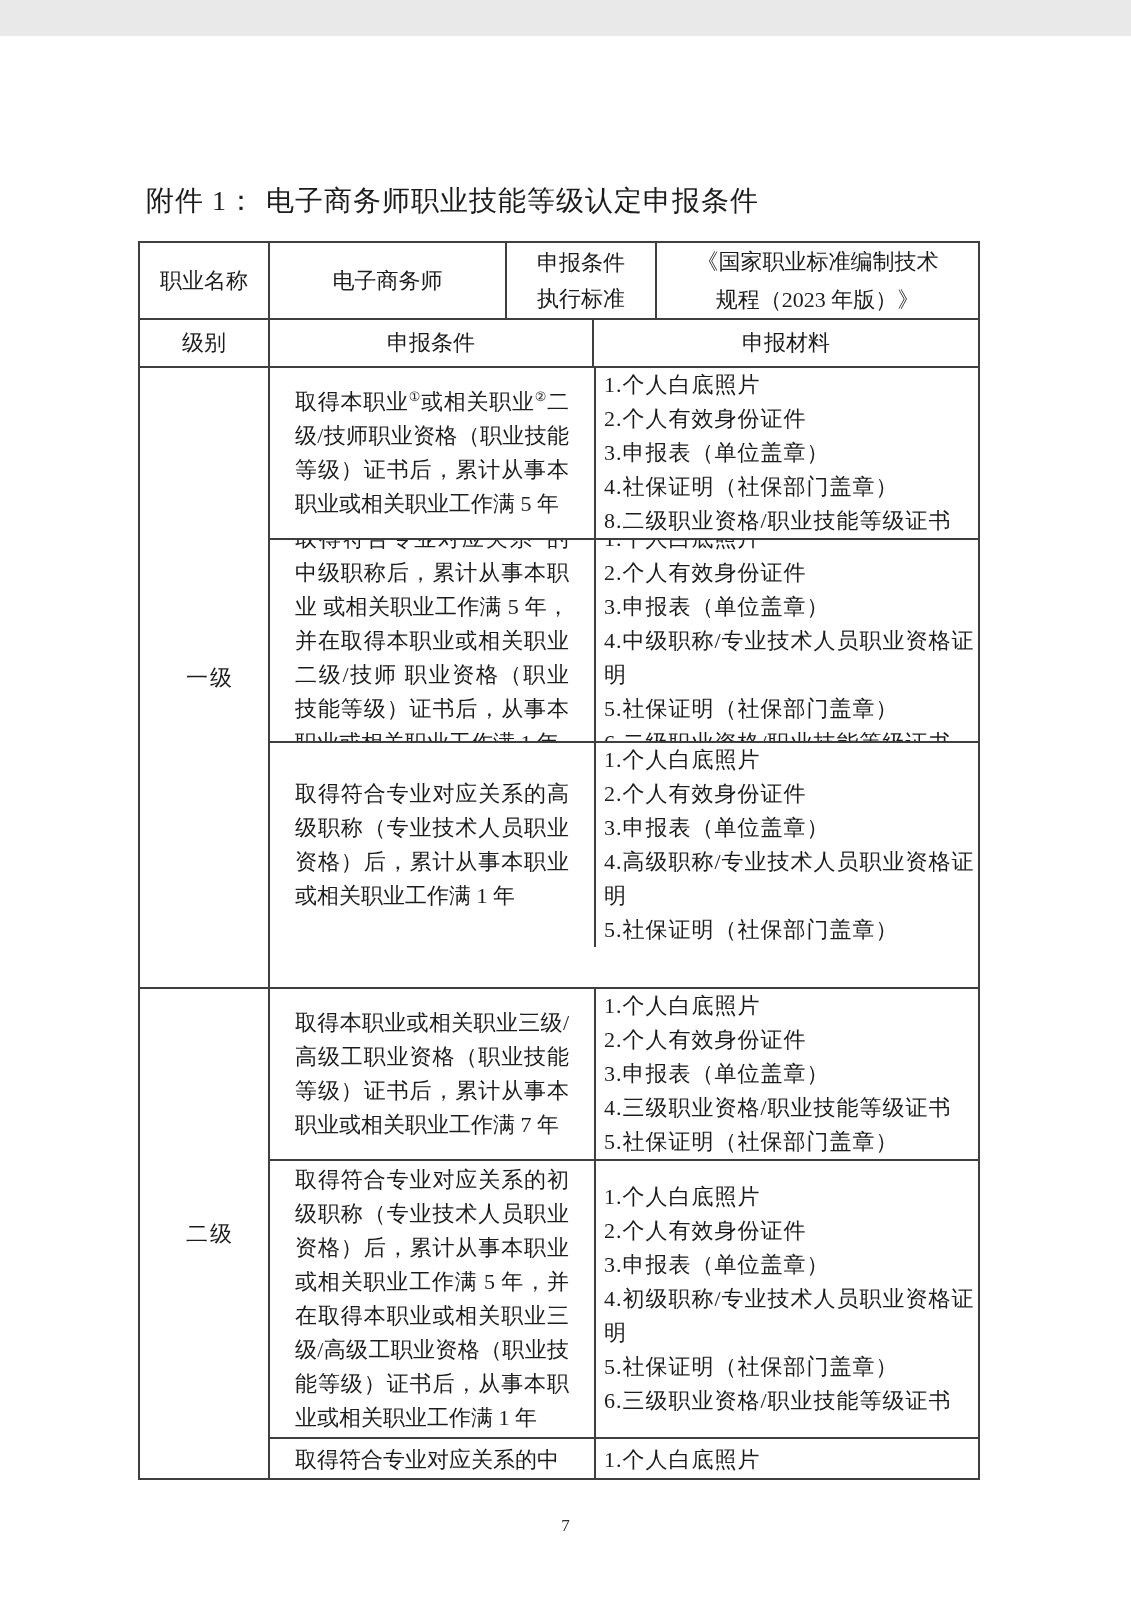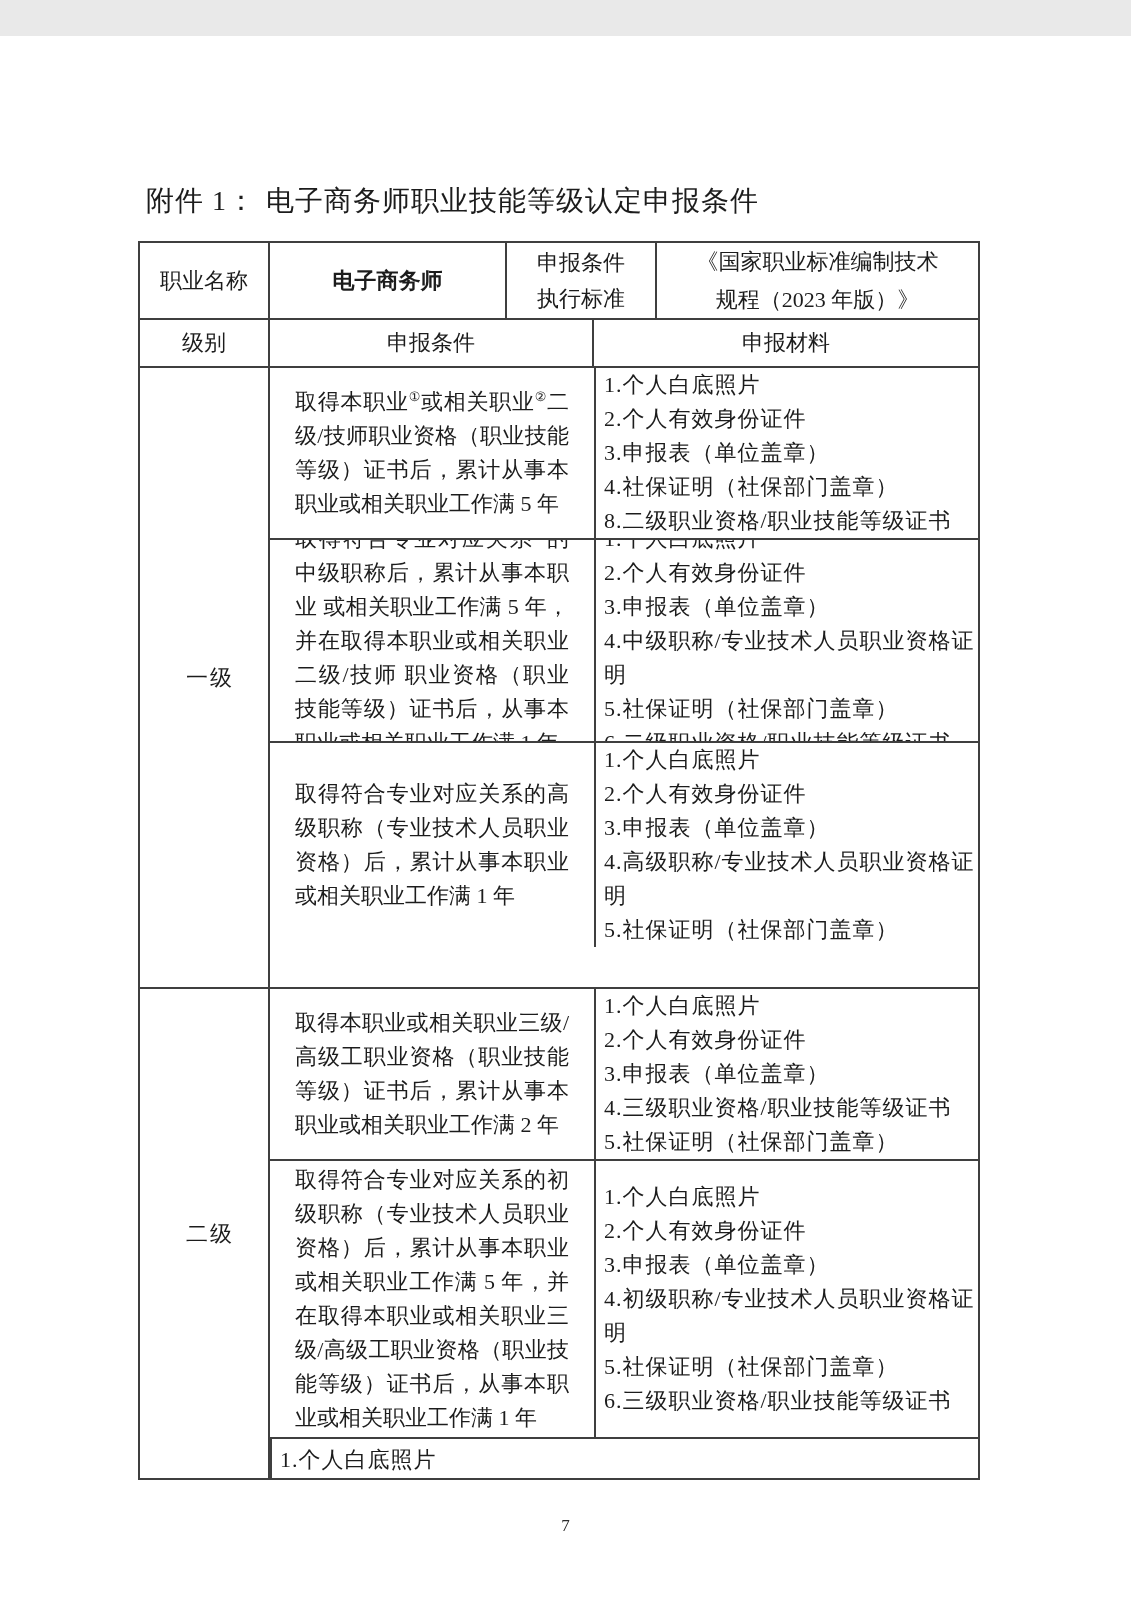--- a/index.html
+++ b/index.html
@@ -29,21 +29,21 @@
   .tbl > div + div{border-top:2px solid var(--line);}
   .row{display:flex;}
   .row > .cell + .cell{border-left:2px solid var(--line);}
   .cell{overflow:hidden;}
   .c-center{
     display:flex;flex-direction:column;
     align-items:center;justify-content:center;
     text-align:center;font-size:22px;
   }
   .w-level{width:128px;flex:0 0 128px;}
-  .w-occ{width:237px;flex:0 0 237px;font-weight:bold;}
+  .w-occ{width:237px;flex:0 0 237px;}
   .w-std{width:150px;flex:0 0 150px;line-height:36px;}
   .w-stdval{flex:1 1 auto;line-height:38px;}
   .w-cond{width:324px;flex:0 0 324px;}
   .w-mat{flex:1 1 auto;}
   .h1{height:75px;}
   .h2{height:48px;}
   .band{display:flex;}
   .level-cell{
     display:flex;align-items:center;justify-content:center;
     font-size:22px;letter-spacing:2px;padding-left:12px;
@@ -143,21 +143,21 @@
           </div>
         </div>
       </div>
     </div>
 
     <div class="band" style="height:491px">
       <div class="cell level-cell w-level">二级</div>
       <div class="band-rows">
         <div class="rrow" style="height:170px">
           <div class="cell cond w-cond">
-            <div class="jtxt">取得本职业或相关职业三级/高级工职业资格（职业技能等级）证书后，累计从事本职业或相关职业工作满 2 年</div>
+            <div class="jtxt">取得本职业或相关职业三级/高级工职业资格（职业技能等级）证书后，累计从事本职业或相关职业工作满 7 年</div>
           </div>
           <div class="cell mat w-mat">
             <div>1.个人白底照片</div>
             <div>2.个人有效身份证件</div>
             <div>3.申报表（单位盖章）</div>
             <div>4.三级职业资格/职业技能等级证书</div>
             <div>5.社保证明（社保部门盖章）</div>
           </div>
         </div>
         <div class="rrow" style="height:278px">
@@ -167,20 +167,23 @@
           <div class="cell mat w-mat">
             <div>1.个人白底照片</div>
             <div>2.个人有效身份证件</div>
             <div>3.申报表（单位盖章）</div>
             <div>4.初级职称/专业技术人员职业资格证明</div>
             <div>5.社保证明（社保部门盖章）</div>
             <div>6.三级职业资格/职业技能等级证书</div>
           </div>
         </div>
         <div class="rrow" style="height:43px">
+          <div class="cell cond w-cond">
+            <div class="jtxt">取得符合专业对应关系的中</div>
+          </div>
           <div class="cell mat w-mat">
             <div>1.个人白底照片</div>
           </div>
         </div>
       </div>
     </div>
 
   </div>
 
   <div class="pageno">7</div>

